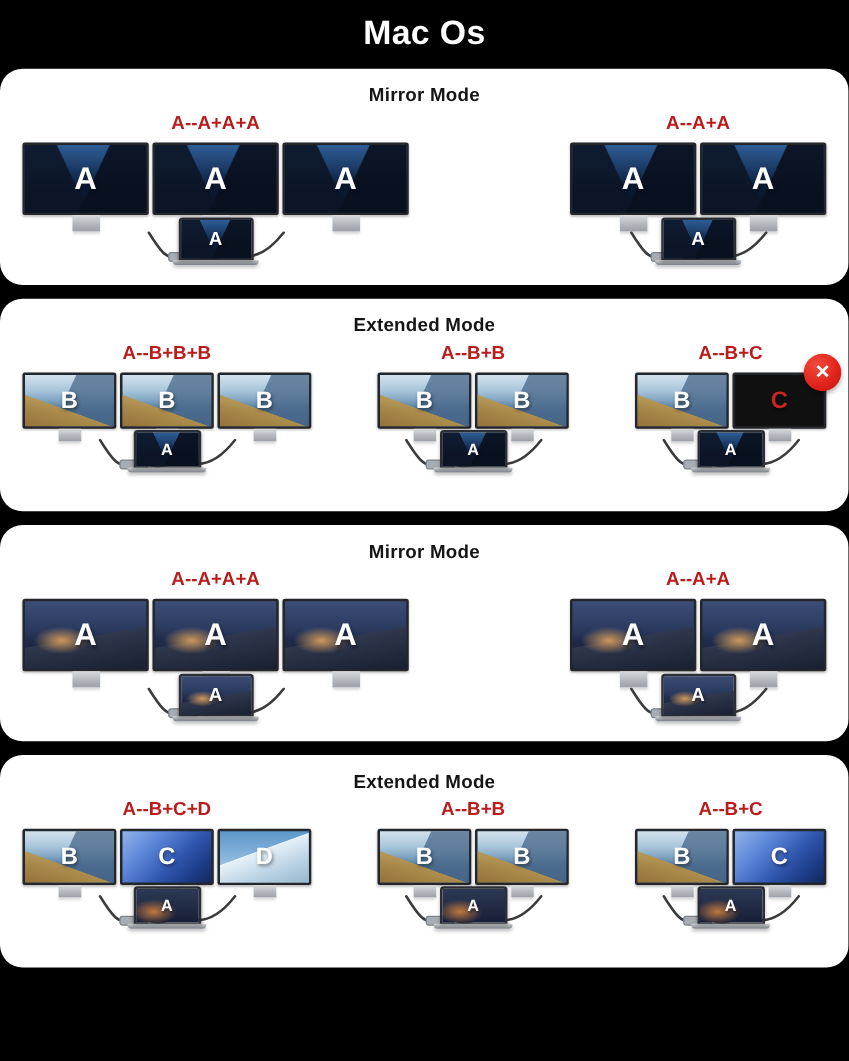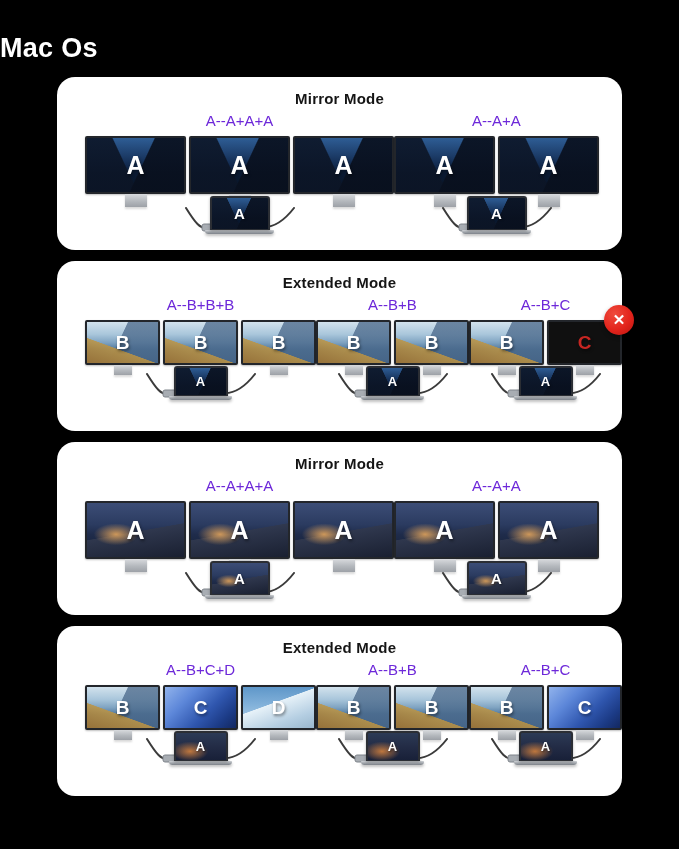--- a/index.html
+++ b/index.html
@@ -2,37 +2,37 @@
 <html><head>
 <meta charset="utf-8">
 <style>
   html,body{margin:0;padding:0;background:#000;}
   .canvas{
     position:relative;width:679px;height:849px;margin:0 auto;
     background:#000;overflow:hidden;
     font-family:"Liberation Sans",sans-serif;
   }
   .sec-title{
-    color:#fff;font-size:27px;font-weight:bold;
-    margin:33px 0 13px;letter-spacing:.3px;
+    color:#fff;font-size:27px;font-weight:bold;text-align:center;
+    margin:11px 0 13px;letter-spacing:.3px;
   }
   .panel{
-    box-sizing:border-box;width:565px;margin:0 auto 11px;
-    background:#fff;border-radius:18px;padding:11px 26px 0;
+    box-sizing:border-box;width:679px;margin:0 auto 11px;
+    background:#fff;border-radius:18px;padding:11px 16px 0;
   }
   .panel-lg{height:173px;}
   .panel-sm{height:170px;}
   .mode-title{
     text-align:center;font-size:15px;font-weight:bold;color:#151515;
     margin:2px 0 3px;letter-spacing:.2px;
   }
   .configs{display:flex;justify-content:space-between;align-items:flex-start;padding:0 2px;}
   .config{position:relative;display:flex;flex-direction:column;align-items:center;}
   .cfg-label{
-    color:#6d28d9;font-size:15px;font-weight:normal;margin:2px 0 7px;white-space:nowrap;
+    color:#b91c1c;font-size:15px;font-weight:bold;margin:2px 0 7px;white-space:nowrap;
   }
   .mon-row{display:flex;gap:3px;align-items:flex-start;}
   .monitor{position:relative;}
   .mon-frame{
     background:#23262b;padding:2px;border-radius:2px;
     box-shadow:0 1px 2px rgba(0,0,0,.25);
   }
   .screen{position:relative;display:flex;align-items:center;justify-content:center;}
   .panel-lg .screen{width:97px;height:54px;}
   .panel-sm .screen{width:71px;height:41px;}

